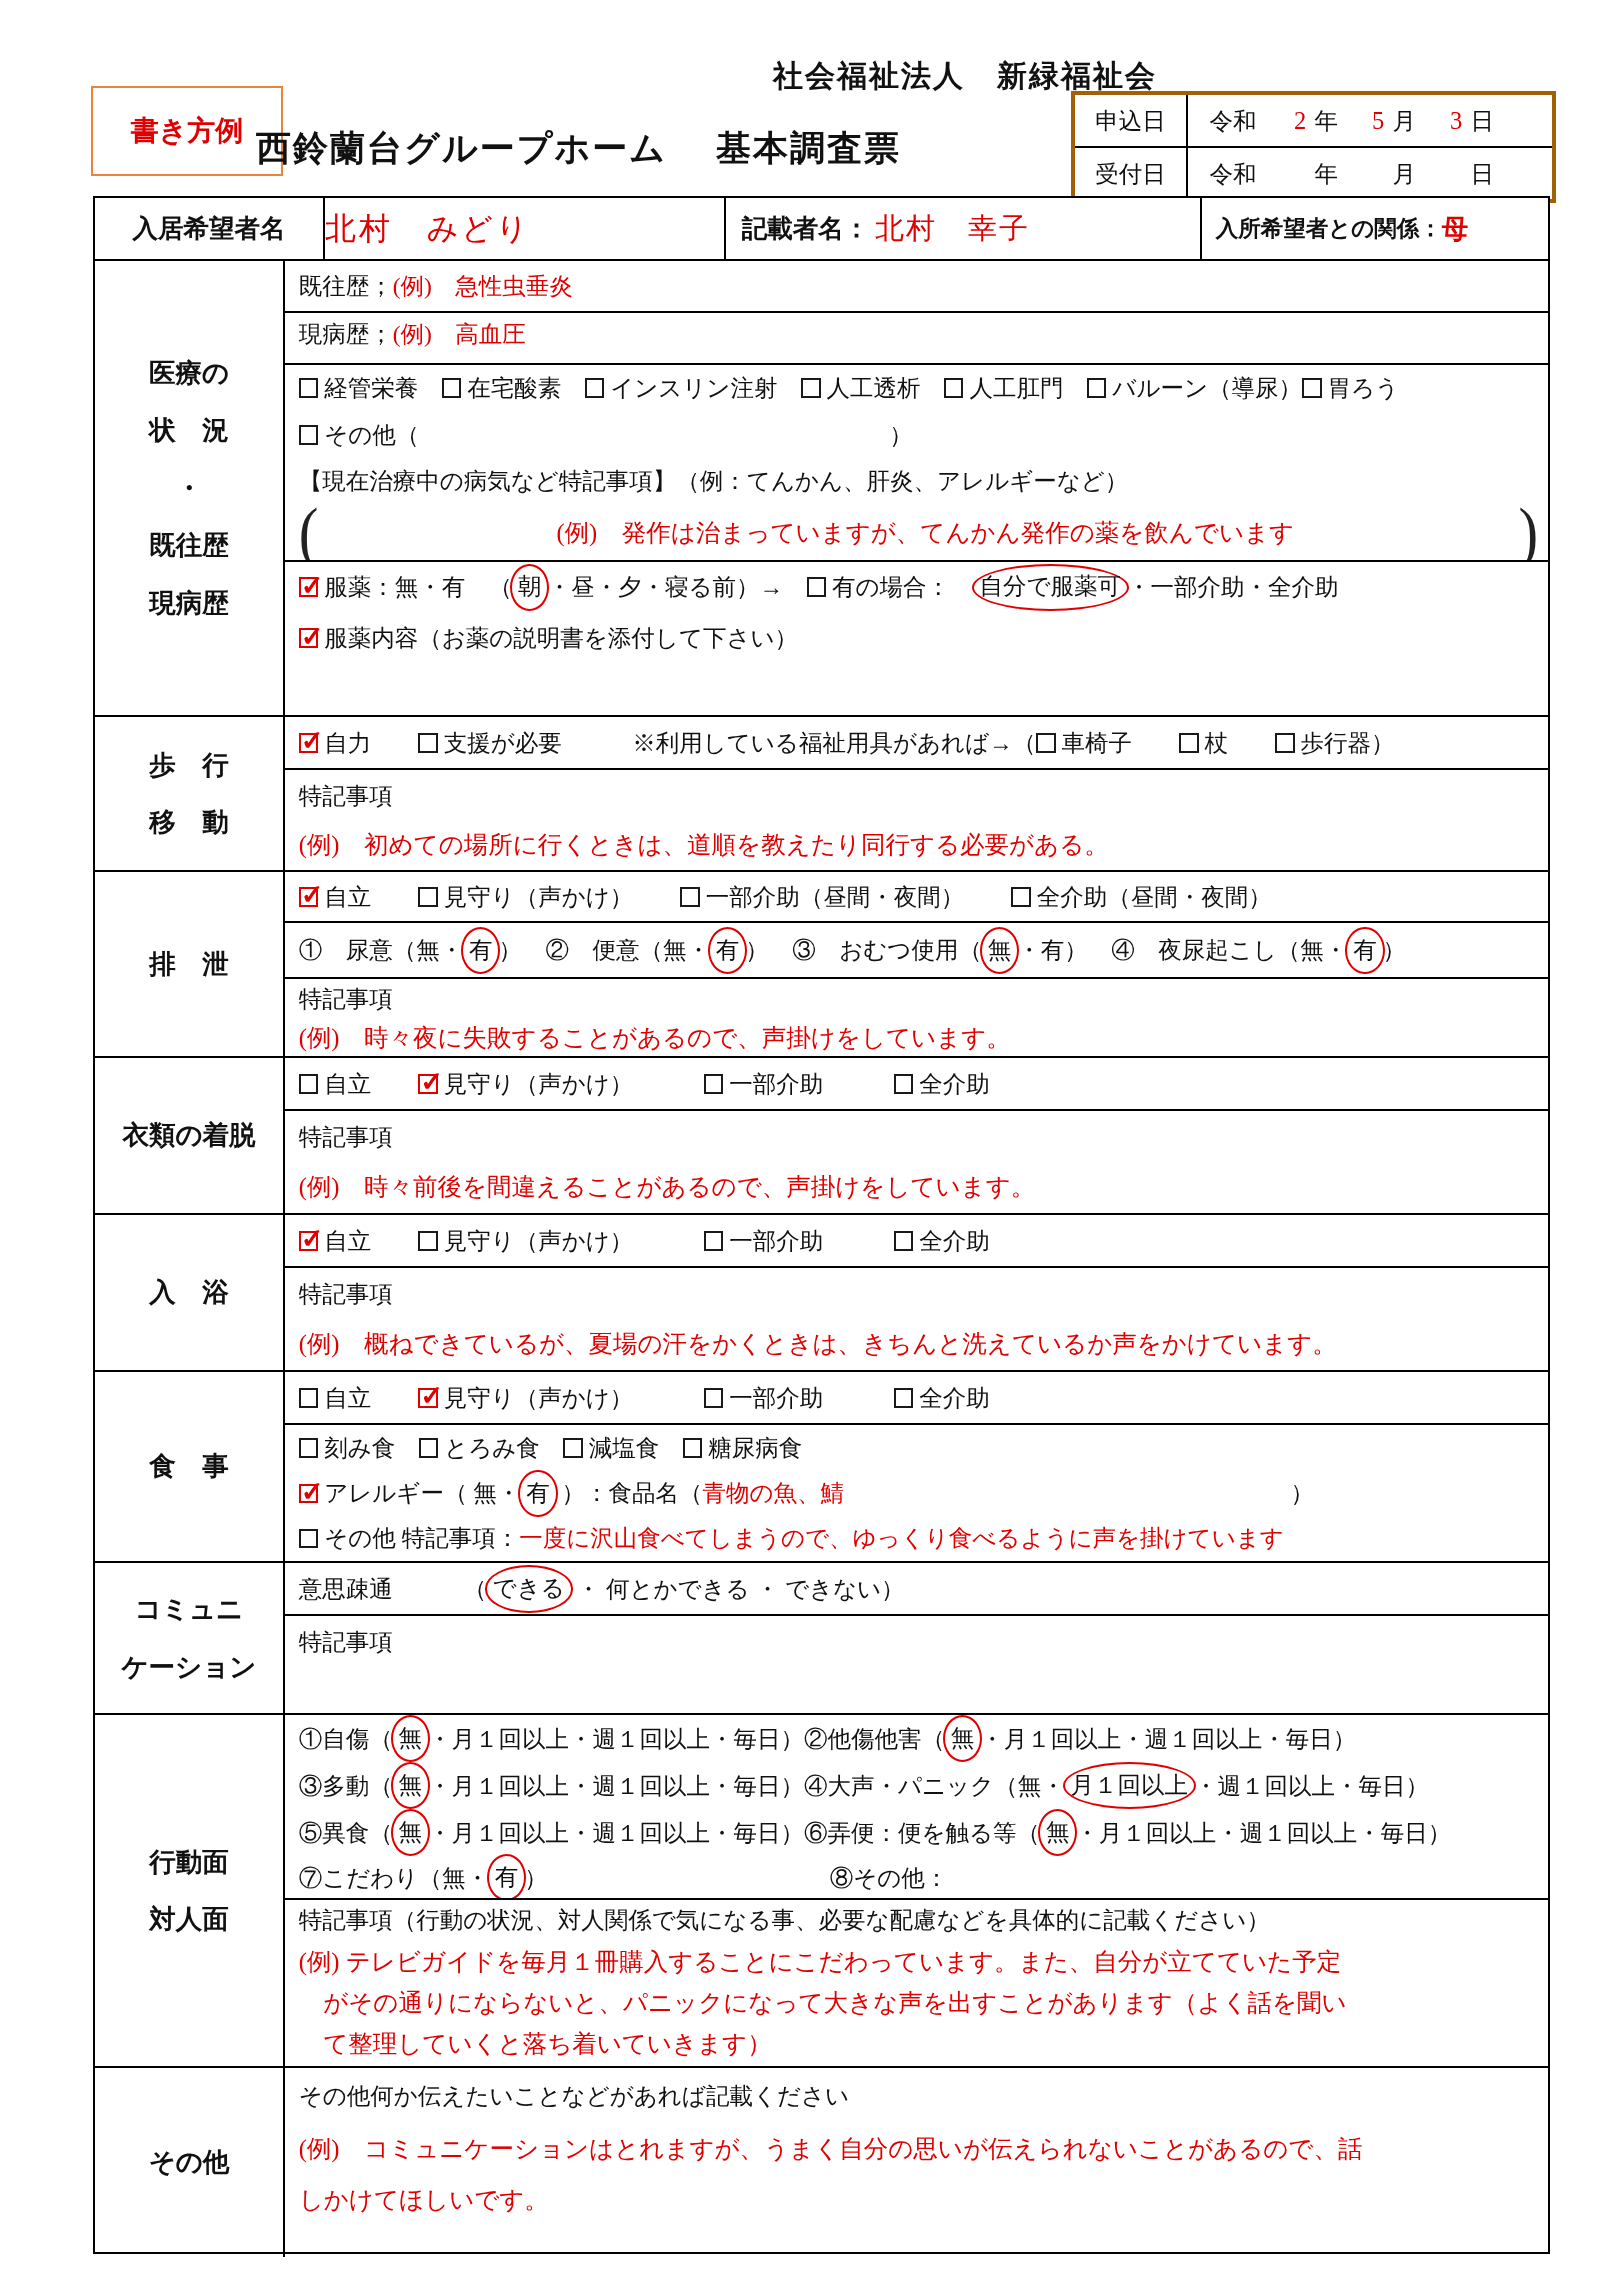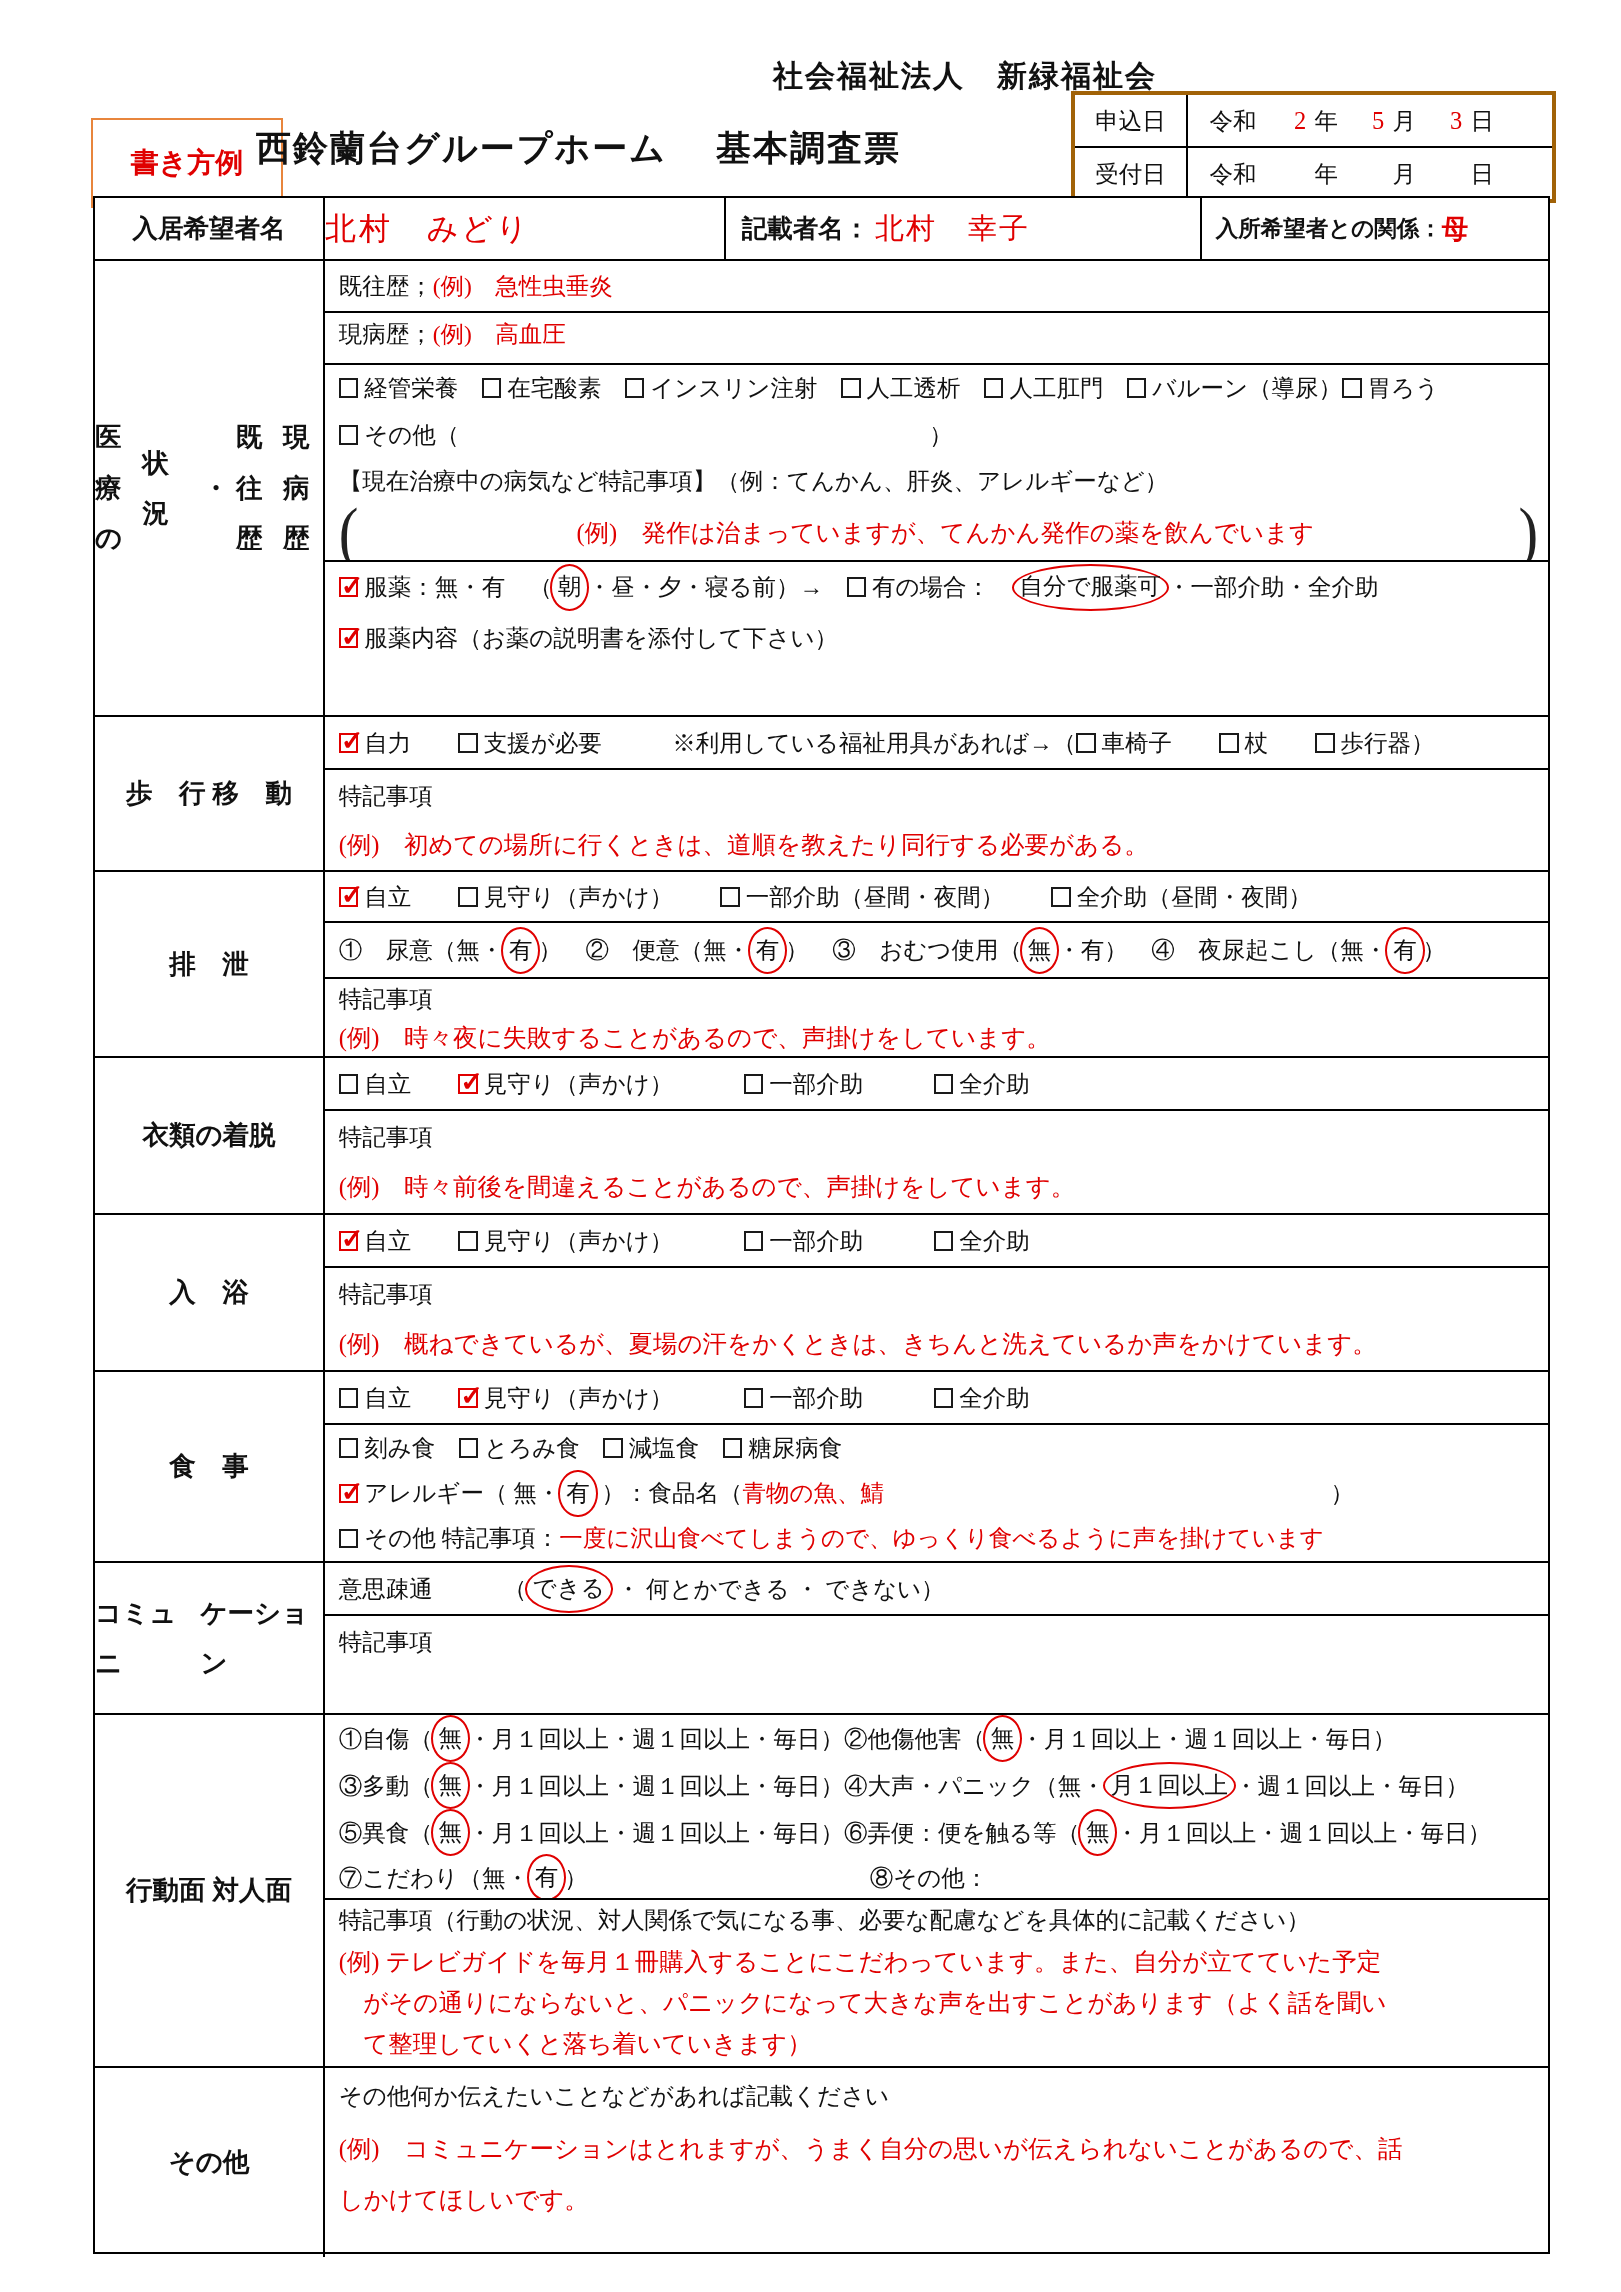--- a/index.html
+++ b/index.html
@@ -4,21 +4,21 @@
 <style>
   html,body{margin:0;padding:0;background:#fff;}
   .page{position:relative;width:1621px;height:2293px;background:#ffffff;
         font-family:"Liberation Serif","DejaVu Serif",serif;color:#111;overflow:hidden;}
   .sans{font-family:"Liberation Sans","DejaVu Sans",sans-serif;}
   .red{color:#e00000;}
   .bold{font-weight:bold;}
 
   
   .howto-box{position:absolute;left:91px;top:86px;width:188px;height:86px;
-             border:2.9px solid #e8853c;display:flex;align-items:center;justify-content:center;margin-top:32px;}
+             border:2.9px solid #e8853c;display:flex;align-items:center;justify-content:center;}
   .howto-box span{color:#e00000;font-weight:bold;font-size:28px;font-family:"Liberation Sans",sans-serif;}
   .org-title{position:absolute;left:0;top:56px;width:1157px;text-align:right;
              font-size:30px;font-weight:bold;font-family:"Liberation Sans",sans-serif;letter-spacing:2px;}
   .form-title{position:absolute;left:0;top:125px;width:1157px;text-align:center;
              font-size:35px;font-weight:bold;font-family:"Liberation Sans",sans-serif;letter-spacing:2px;}
 
   
   .date-table{position:absolute;left:1071px;top:91px;width:477px;border:4px solid #a16207;}
   .date-row{display:flex;height:51px;}
   .date-row + .date-row{border-top:2px solid #000;}
@@ -36,21 +36,21 @@
   .name-cell{border-right:2px solid #000;display:flex;align-items:center;box-sizing:border-box;}
   .name-cell:last-child{border-right:none;}
   .nc1{width:230px;justify-content:center;font-size:25.5px;font-weight:bold;font-family:"Liberation Sans",sans-serif;}
   .nc2{width:401px;font-size:31px;color:#e00000;letter-spacing:2.9px;}
   .nc3{width:476px;padding-left:15.7px;font-size:25.5px;}
   .nc3 .wname{color:#e00000;font-size:29px;margin-left:5.9px;letter-spacing:2px;}
   .nc4{flex:1;padding-left:13.7px;font-size:22.5px;font-weight:bold;font-family:"Liberation Sans",sans-serif;}
   .nc4 .rel{color:#e00000;font-size:26.5px;}
 
   .section{display:flex;border-top:2.5px solid #000;box-sizing:border-box;}
-  .sec-label{width:230px;border-right:2px solid #000;display:flex;flex-direction:row;
+  .sec-label{width:190px;border-right:2px solid #000;display:flex;flex-direction:column;
              justify-content:center;align-items:center;box-sizing:border-box;
              font-size:26.5px;font-weight:bold;font-family:"Liberation Sans",sans-serif;line-height:1.9;gap:7px;}
   .sec-content{flex:1;display:flex;flex-direction:column;box-sizing:border-box;min-width:0;}
   .cell{border-bottom:2px solid #000;box-sizing:border-box;padding:0 0 0 13.7px;overflow:hidden;}
   .cell:last-child{border-bottom:none;}
   .line{display:flex;align-items:center;white-space:pre;font-size:23.5px;}
 
   
   .cb{width:19.6px;height:19.6px;border:2px solid #1a1a1a;display:inline-block;
       margin-right:5.9px;position:relative;flex-shrink:0;box-sizing:border-box;}

